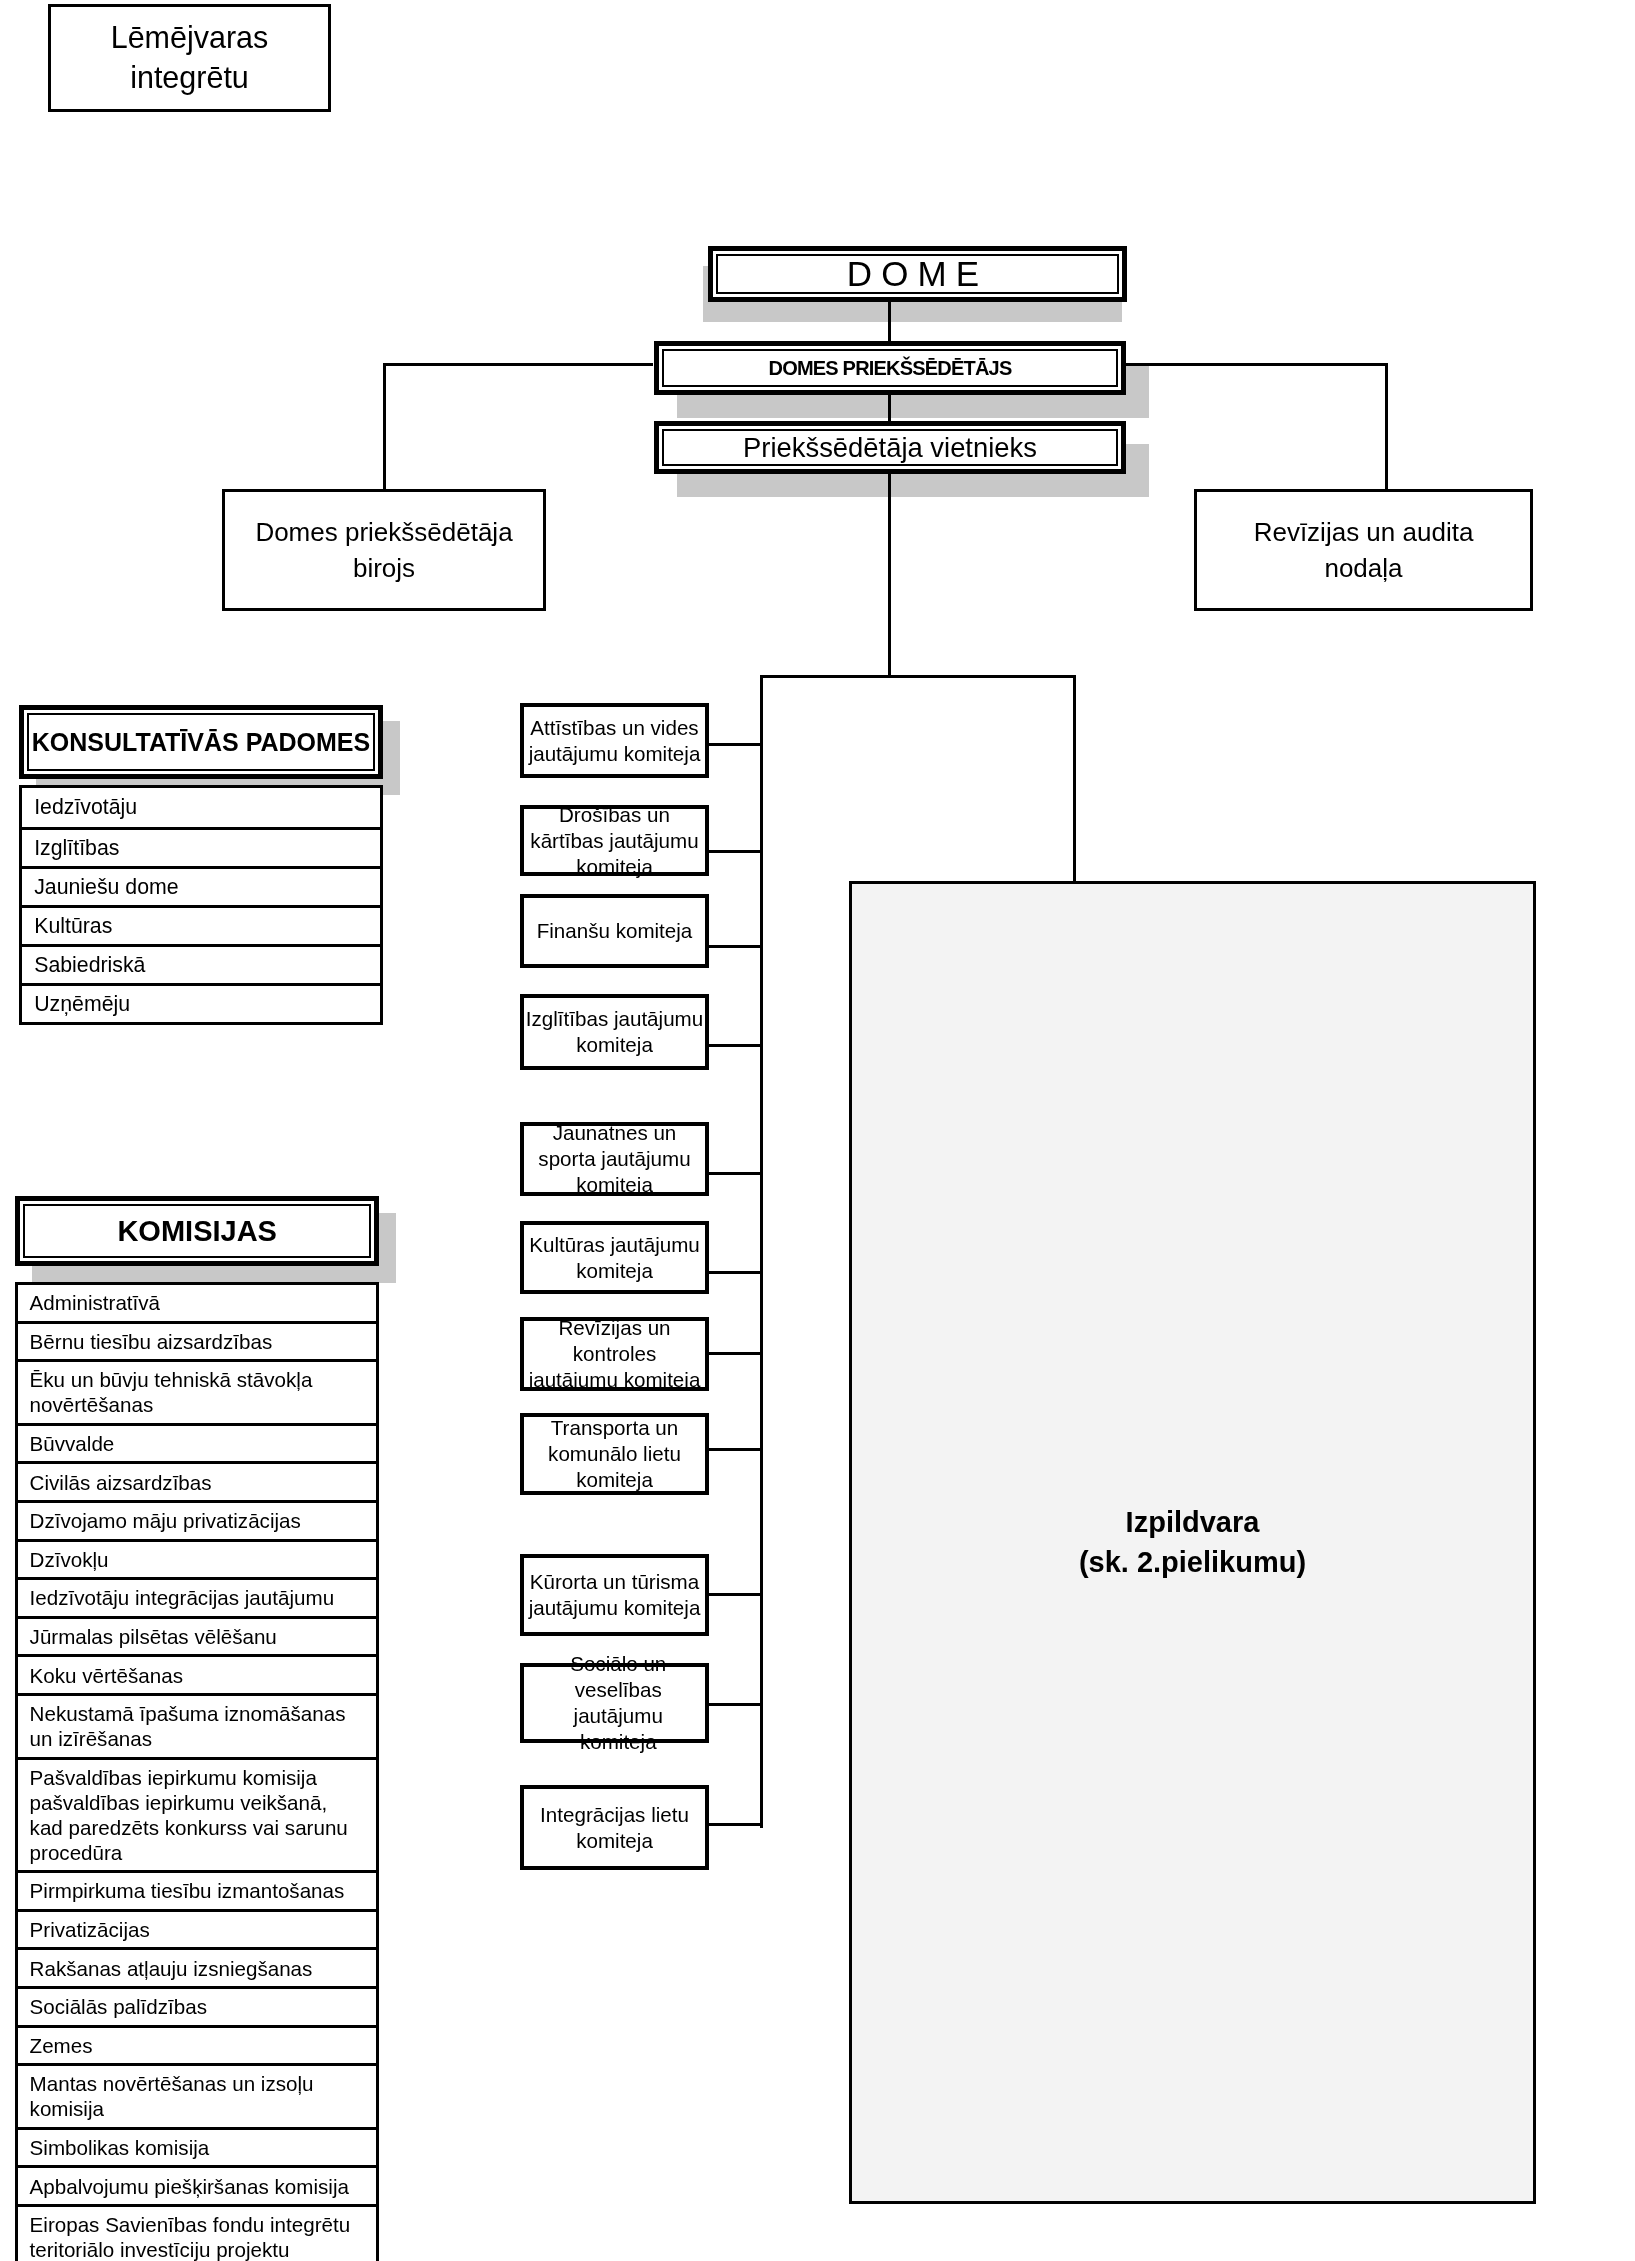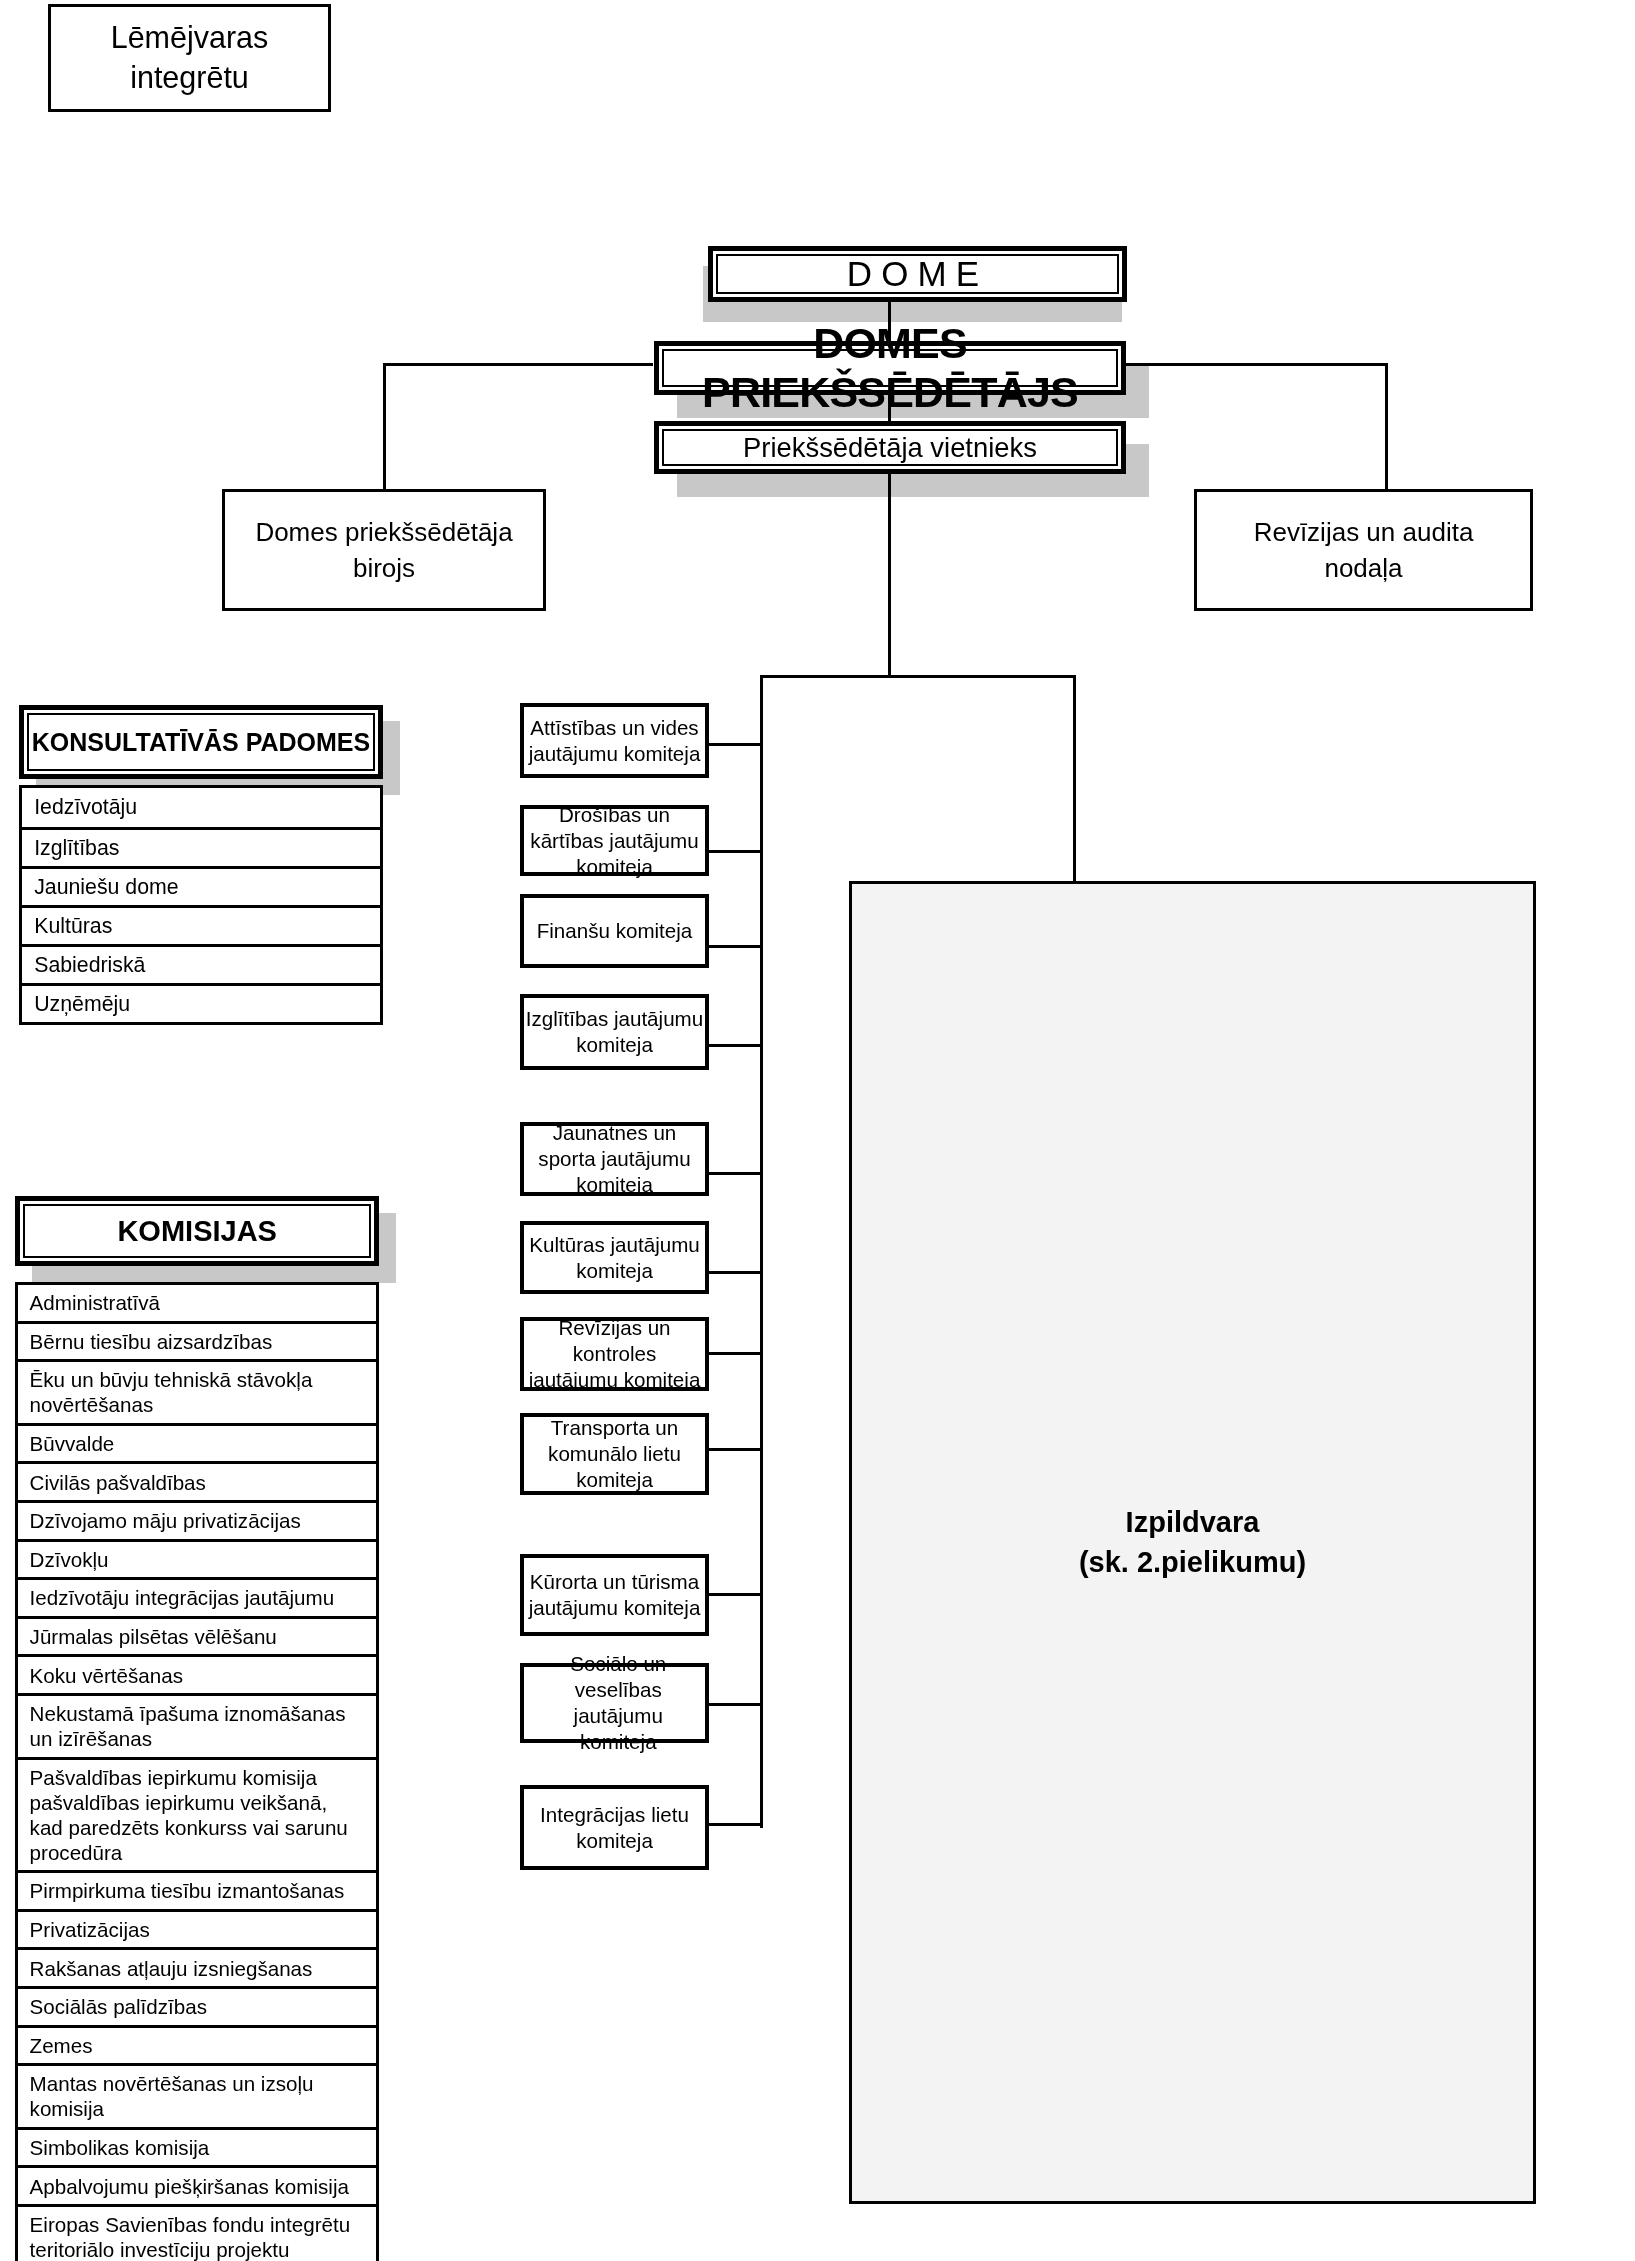--- a/index.html
+++ b/index.html
@@ -17,21 +17,21 @@
   .double { position:absolute; border:5.3px solid #000; background:#fff; }
   .double .inner {
     position:absolute; inset:3px; border:2.3px solid #000;
     display:flex; align-items:center; justify-content:center; text-align:center;
   }
   .title-box {
     left:48px; top:3.8px; width:283px; height:108px; border-width:3px;
     font-size:30.5px; line-height:1.3;
   }
   .dome-text { font-size:35px; letter-spacing:9.1px; font-weight:400; }
-  .chair-text { font-size:43px; font-weight:700; letter-spacing:-0.8px; }
+  .chair-text { font-size:20px; font-weight:700; letter-spacing:-0.8px; }
   .vice-text { font-size:27.4px; }
   .side-text { font-size:26px; line-height:1.4; padding:0 23px; }
   .hdr-text-a { font-size:25px; font-weight:700; }
   .hdr-text-k { font-size:29px; font-weight:700; }
   .cbox {
     position:absolute; left:520px; width:189px; border:4.6px solid #000; background:#fff;
     display:flex; align-items:center; justify-content:center; text-align:center;
     font-size:20.6px; line-height:26px; padding:1.5px;
   }
   .list { position:absolute; left:15.2px; width:364px; border:3.8px solid #000; background:#fff; }
@@ -177,21 +177,21 @@
   <div class="double" style="left:15.2px;top:1196px;width:364px;height:70px;">
     <div class="inner">
       <span class="hdr-text-k">KOMISIJAS</span>
     </div>
   </div>
   <div class="list" style="top:1282px;">
     <div class="krow"><span>Administratīvā</span></div>
     <div class="krow"><span>Bērnu tiesību aizsardzības</span></div>
     <div class="krow"><span>Ēku un būvju tehniskā stāvokļa novērtēšanas</span></div>
     <div class="krow"><span>Būvvalde</span></div>
-    <div class="krow"><span>Civilās pašvaldības</span></div>
+    <div class="krow"><span>Civilās aizsardzības</span></div>
     <div class="krow"><span>Dzīvojamo māju privatizācijas</span></div>
     <div class="krow"><span>Dzīvokļu</span></div>
     <div class="krow"><span>Iedzīvotāju integrācijas jautājumu</span></div>
     <div class="krow"><span>Jūrmalas pilsētas vēlēšanu</span></div>
     <div class="krow"><span>Koku vērtēšanas</span></div>
     <div class="krow"><span>Nekustamā īpašuma iznomāšanas un izīrēšanas</span></div>
     <div class="krow"><span>Pašvaldības iepirkumu komisija pašvaldības iepirkumu veikšanā, kad paredzēts konkurss vai sarunu procedūra</span></div>
     <div class="krow"><span>Pirmpirkuma tiesību izmantošanas</span></div>
     <div class="krow"><span>Privatizācijas</span></div>
     <div class="krow"><span>Rakšanas atļauju izsniegšanas</span></div>

